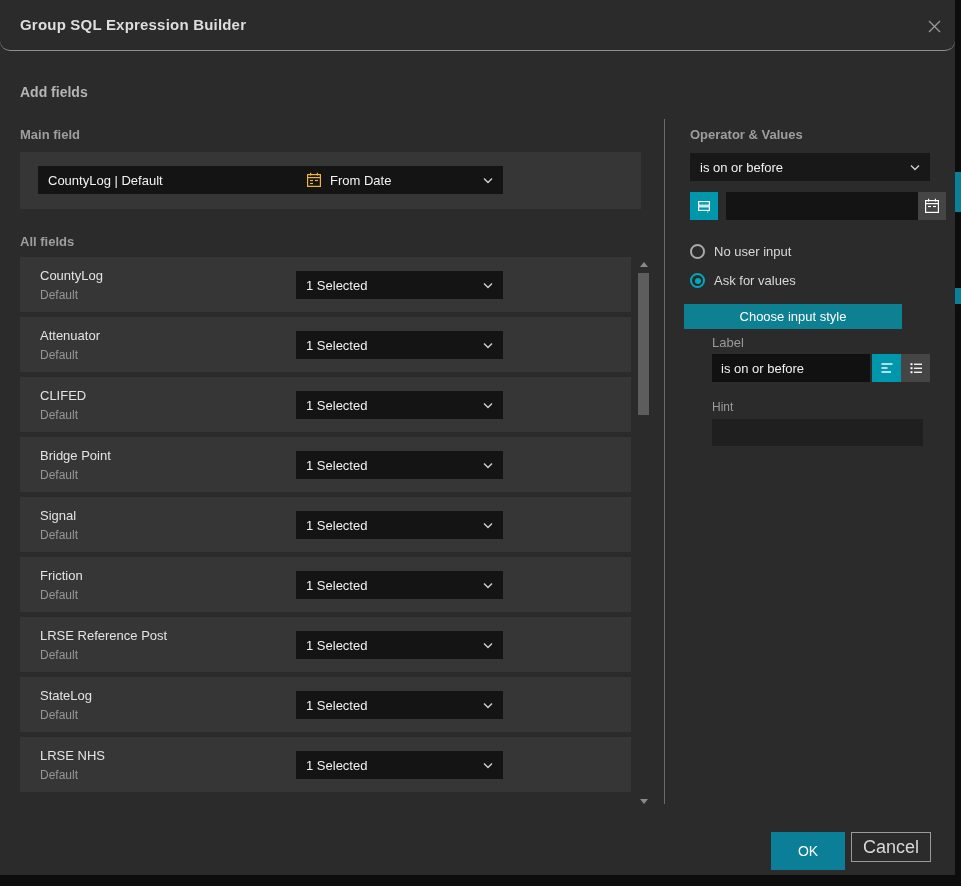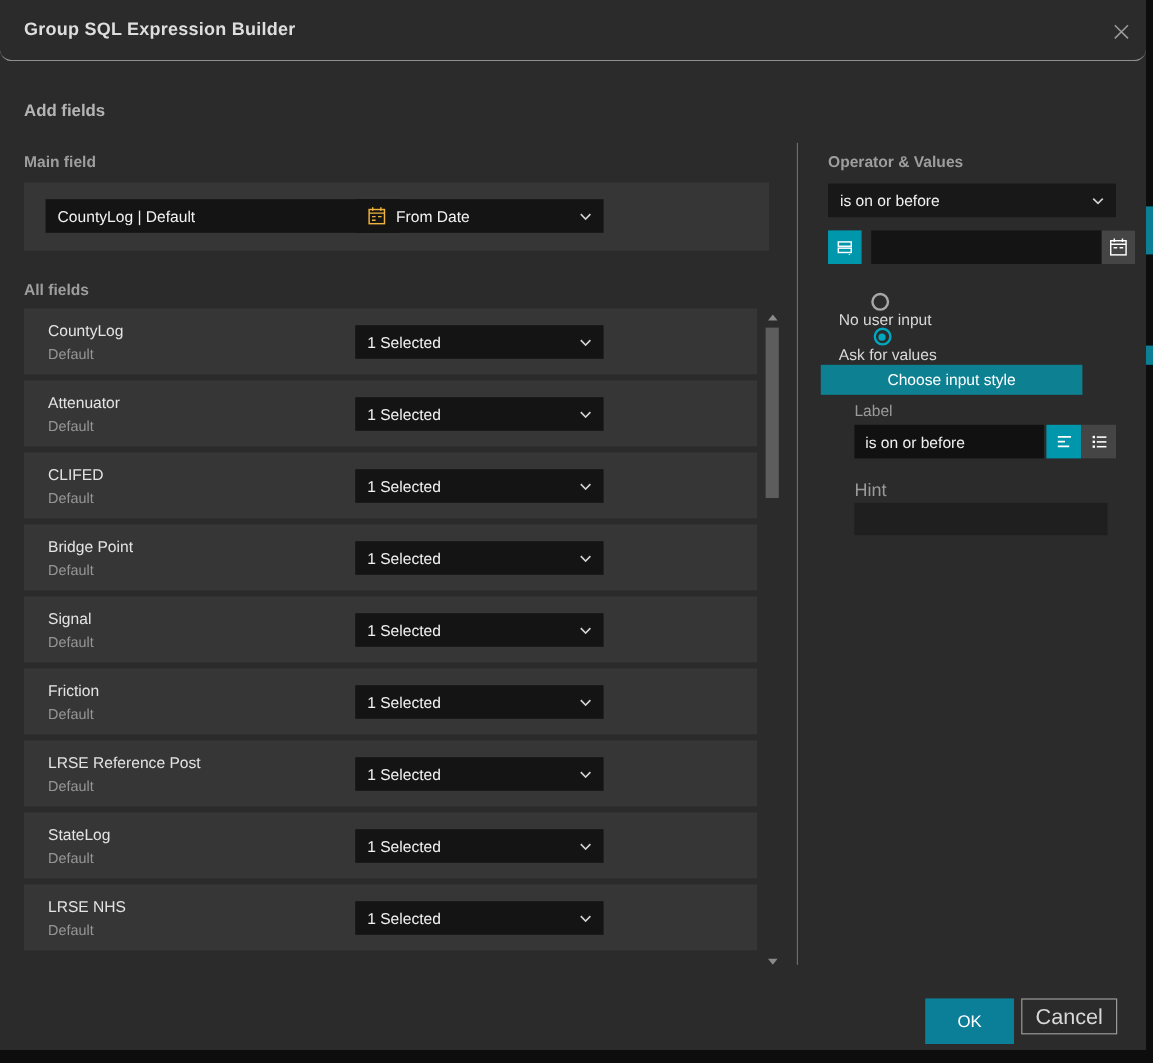--- a/index.html
+++ b/index.html
@@ -53,38 +53,38 @@
   .vdivider { position:absolute; left:664px; top:119px; width:1px; height:685px; background:#6b6b6b; }
 
   
   .op-select { position:absolute; left:690px; top:153px; width:240px; background:#181818; }
   .value-row { position:absolute; left:690px; top:192px; width:240px; height:28px; display:flex; align-items:center; }
   .type-btn { width:28px; height:28px; background:#0097ac; border:none; cursor:pointer; display:flex; align-items:center; justify-content:center; color:#ffffff; flex:none; }
   .date-wrap { margin-left:8px; flex:1; height:28px; background:#141414; display:flex; align-items:stretch; }
   .date-input { flex:1; background:transparent; border:none; outline:none; color:#f0f0f0; font-size:13px; padding:0 8px; font-family:"Liberation Sans", sans-serif; min-width:0; }
   .cal-btn { width:28px; height:28px; background:#454545; border:none; cursor:pointer; display:flex; align-items:center; justify-content:center; color:#ffffff; flex:none; }
 
-  .radio-row { position:absolute; left:690px; display:flex; align-items:center; cursor:pointer;flex-direction:column; }
+  .radio-row { position:absolute; left:690px; display:flex; align-items:center; cursor:pointer; }
   .radio-row.r0 { top:244px; }
   .radio-row.r1 { top:273px; }
   .radio-dot { width:15px; height:15px; border-radius:50%; border:2px solid #a8a8a8; flex:none; position:relative; }
   .radio-row.selected .radio-dot { border-color:#00a8bf; }
   .radio-row.selected .radio-dot::after { content:""; position:absolute; left:2.5px; top:2.5px; width:6px; height:6px; border-radius:50%; background:#00a8bf; }
   .radio-label { margin-left:9px; font-size:13px; color:#d9d9d9; }
 
   .choose-btn { position:absolute; left:684px; top:304px; width:218px; height:25px; background:#0d8092; color:#ffffff; border:none; font-size:13px; cursor:pointer; font-family:"Liberation Sans", sans-serif; }
 
   .lbl-label { position:absolute; left:712px; top:335px; font-size:13px; color:#9a9a9a; }
   .label-row { position:absolute; left:712px; top:354px; width:218px; height:28px; display:flex; align-items:stretch; }
   .label-input { width:158px; height:28px; background:#111111; border:none; outline:none; color:#f0f0f0; font-size:13px; padding:0 9px; font-family:"Liberation Sans", sans-serif; }
   .style-btn { width:29px; height:28px; border:none; cursor:pointer; display:flex; align-items:center; justify-content:center; color:#ffffff; flex:none; }
   .style-btn.teal { margin-left:2px; background:#0097ac; }
   .style-btn.gray { background:#454545; }
 
-  .hint-label { position:absolute; left:712px; top:400px; font-size:15px; color:#9a9a9a; }
+  .hint-label { position:absolute; left:712px; top:400px; font-size:12px; color:#9a9a9a; }
   .hint-input { position:absolute; left:712px; top:419px; width:211px; height:27px; background:#1f1f1f; border:none; outline:none; color:#f0f0f0; font-size:13px; padding:0 9px; font-family:"Liberation Sans", sans-serif; }
 
   
   .ok-btn { position:absolute; left:771px; top:832px; width:74px; height:38px; background:#0b7e98; color:#ffffff; border:none; font-size:14px; cursor:pointer; font-family:"Liberation Sans", sans-serif; }
   .cancel-btn { position:absolute; left:851px; top:832px; width:80px; height:30px; background:transparent; color:#d8d8d8; border:1px solid #9a9a9a; font-size:18px; cursor:pointer; font-family:"Liberation Sans", sans-serif; }
 
   svg { display:block; }
 </style>
 </head>
 <body>

